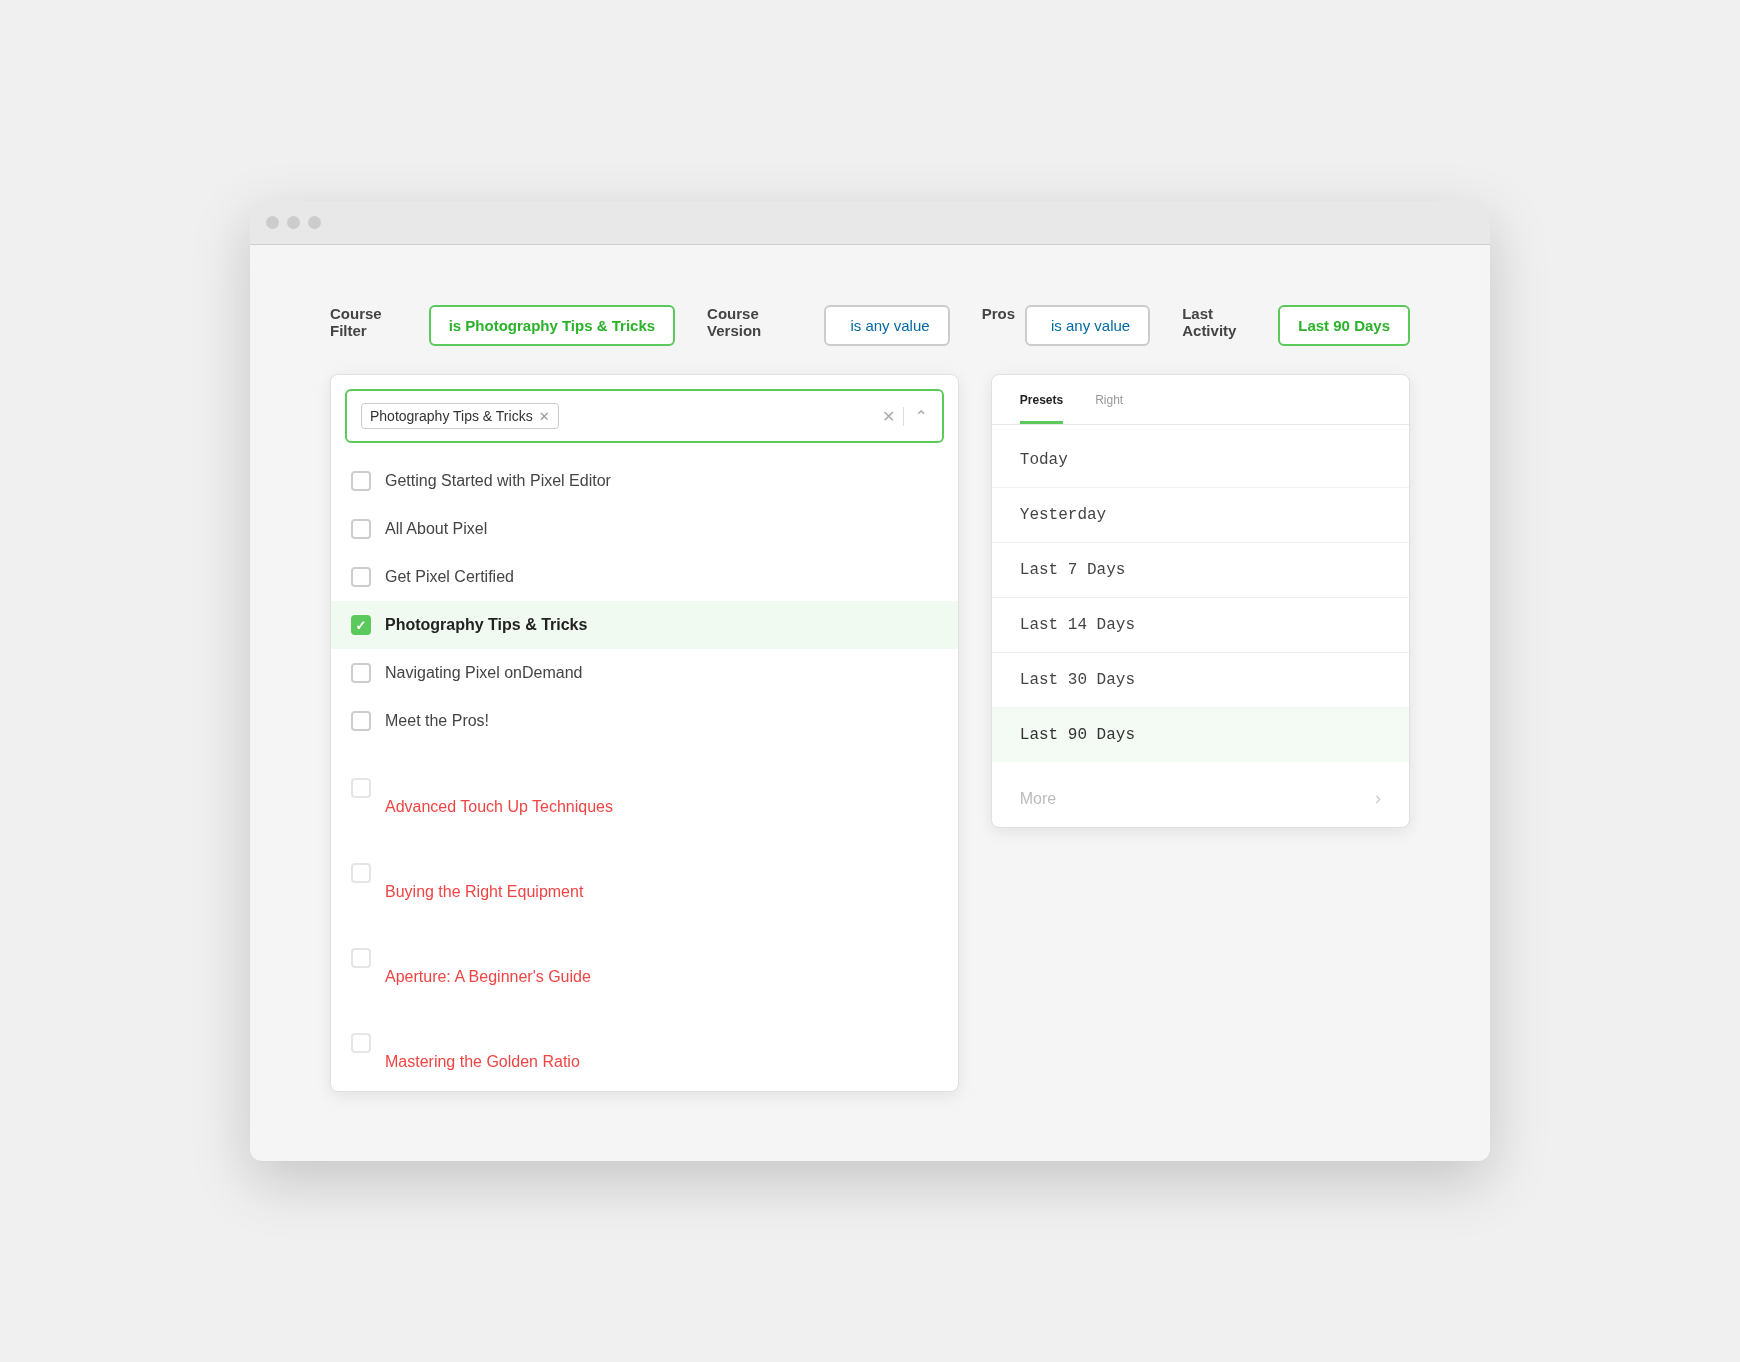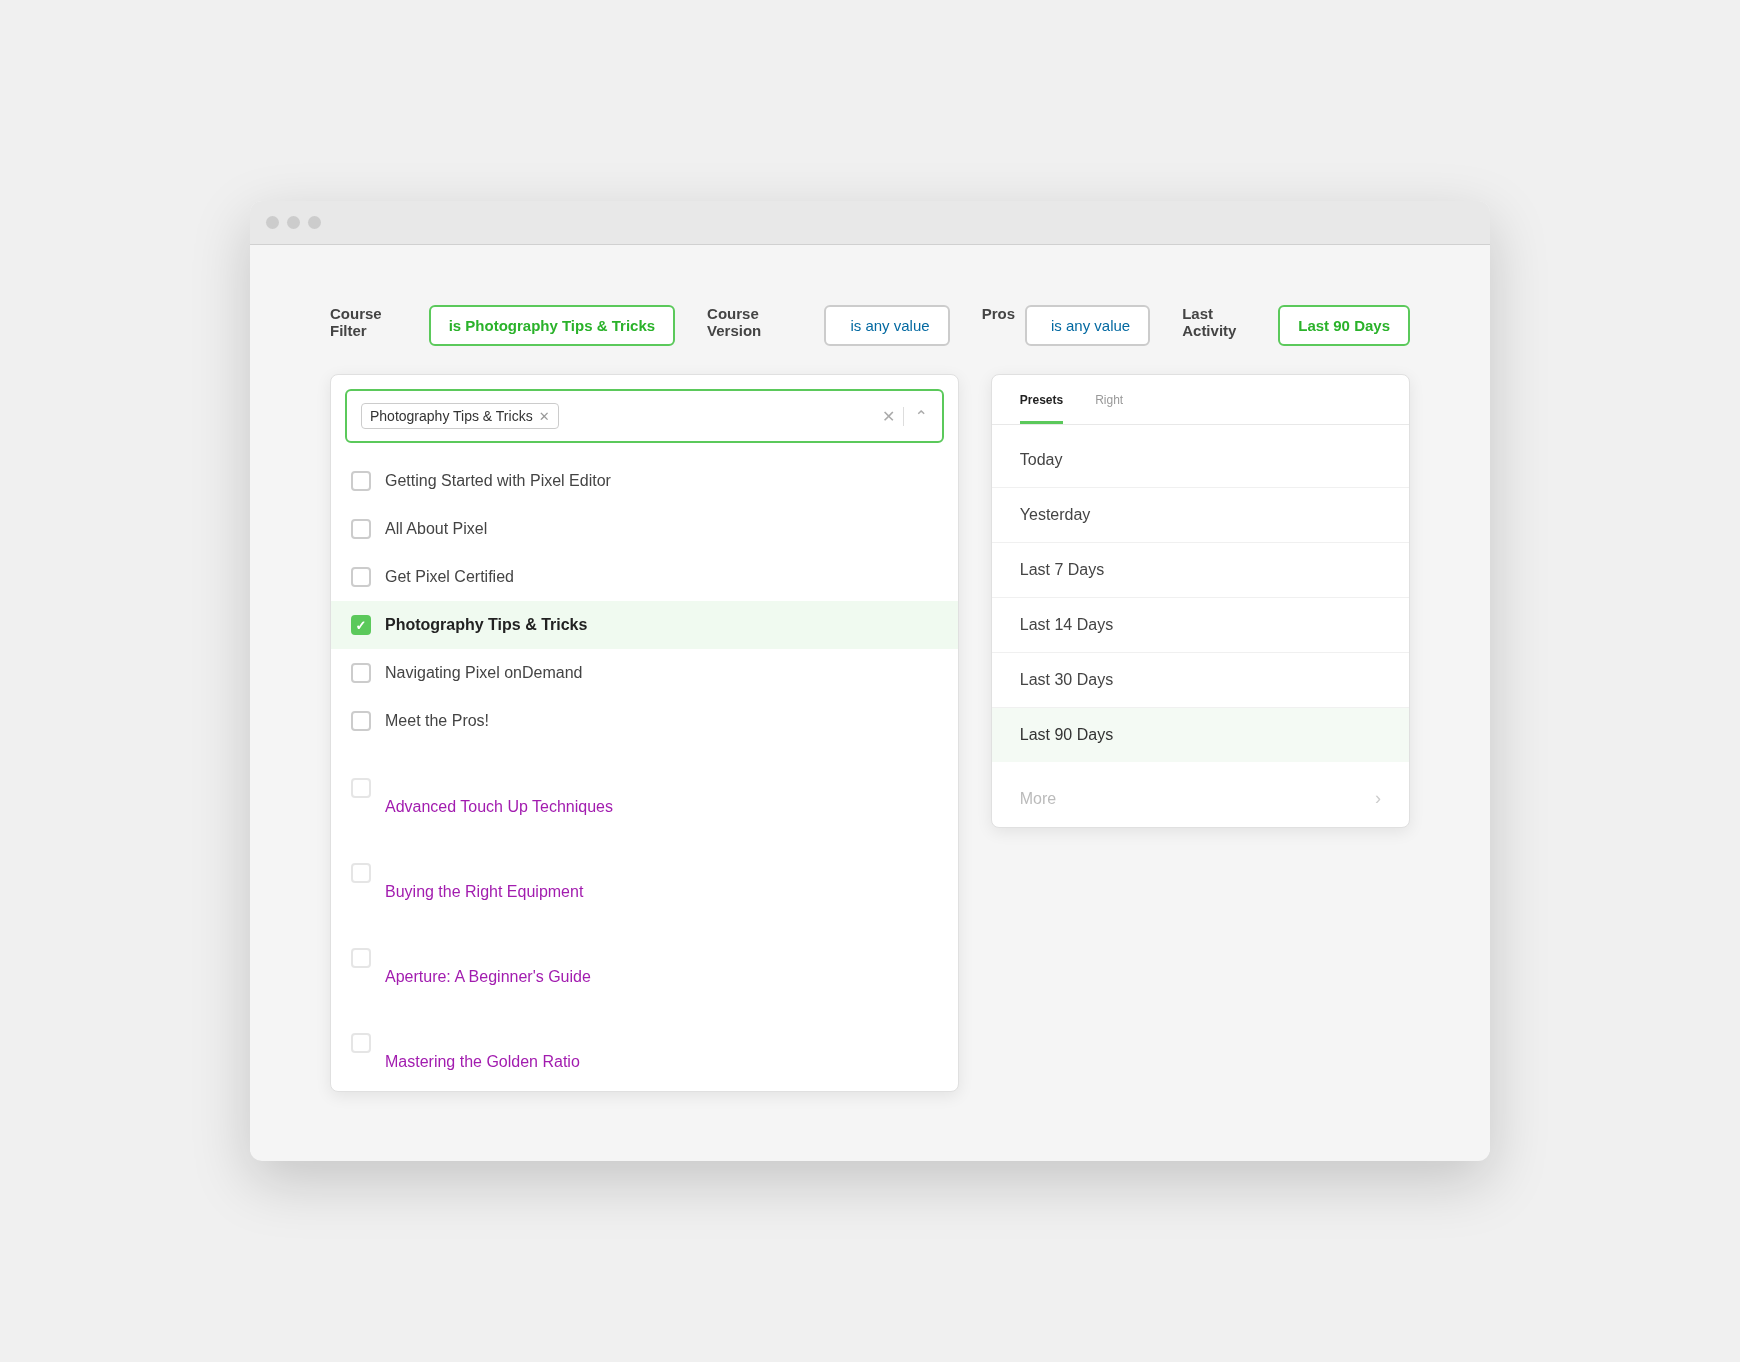--- a/index.html
+++ b/index.html
@@ -172,21 +172,21 @@
     .list-item .text {
       font-weight: 400;
     }
 
     .list-item.selected .text {
       font-weight: 700;
       color: #222;
     }
 
     .list-item.dimmed .text {
-      color: #a21caf;
+      color: #ef4444;
       margin-top: 39px;
     }
 
     .list-item.dimmed .checkbox-box {
       border-color: #ccc;
       opacity: 0.5;
     }
 
     .checkbox-box {
       width: 20px;
@@ -243,20 +243,21 @@
     }
 
     .tab.inactive {
       color: #999;
       font-weight: 500;
       border-bottom: 3px solid transparent;
     }
 
     .preset-list {
       padding: 8px 0;
+      font-family: Liberation Mono, monospace;
     }
 
     .preset-item {
       padding: 18px 28px;
       font-size: 16px;
       color: #444;
       cursor: pointer;
       border-bottom: 1px solid #f0f0f0;
     }
 

